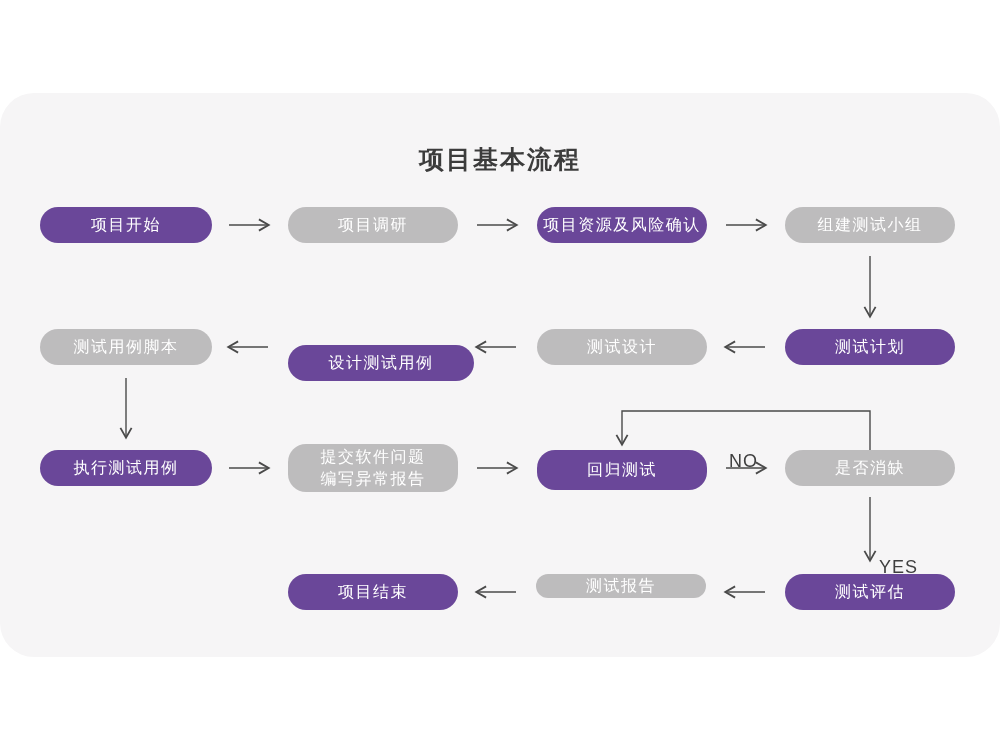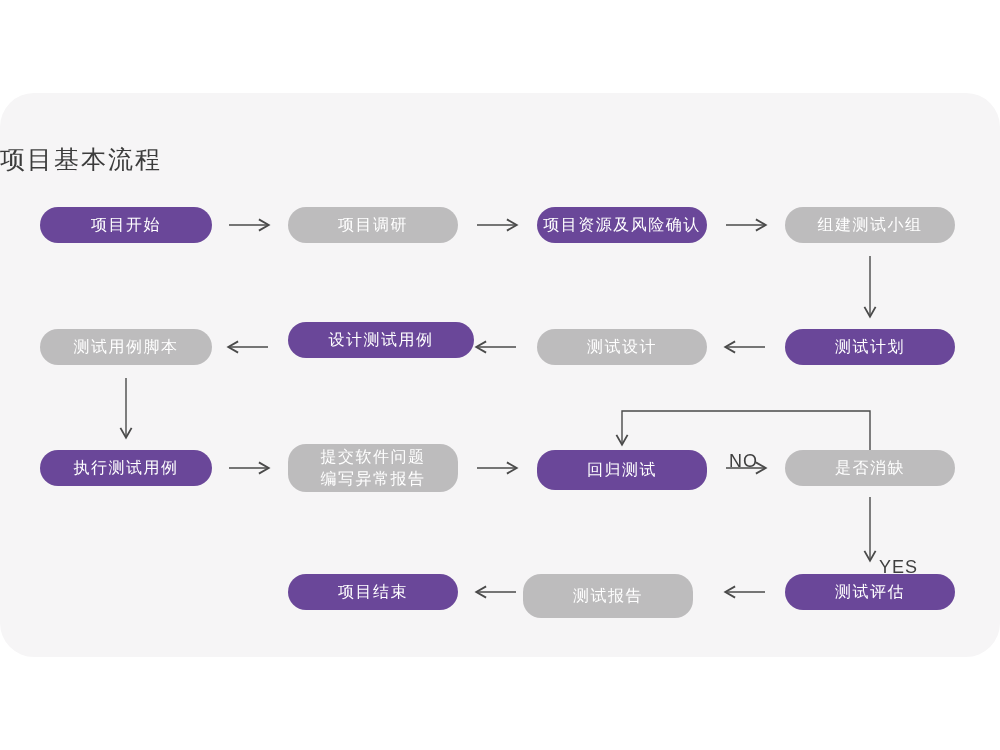--- a/index.html
+++ b/index.html
@@ -17,45 +17,45 @@
     font-family:"Liberation Sans","DejaVu Sans",sans-serif;
     position:relative;overflow:hidden;
   }
   .canvas{position:absolute;left:0;top:0;width:1000px;height:750px;}
   .card{
     position:absolute;left:0;top:93px;width:1000px;height:564px;
     background:var(--card-bg);border-radius:34px;
   }
   .title{
     position:absolute;left:0;top:143px;width:1000px;
-    text-align:left;font-size:25px;font-weight:400;
+    text-align:center;font-size:25px;font-weight:700;
     color:var(--title-color);letter-spacing:2px;
   }
   .node{
     position:absolute;display:flex;align-items:center;justify-content:center;
     color:var(--node-text);font-size:16px;letter-spacing:1.5px;
     border-radius:18px;white-space:pre-line;text-align:center;line-height:22px;
   }
   .node.purple{background:var(--purple);}
   .node.gray{background:var(--gray);}
   
   .p0 {left:40px; top:207px;width:172px;height:36px}
   .p1 {left:288px;top:207px;width:170px;height:36px}
   .p2 {left:537px;top:207px;width:170px;height:36px}
   .p3 {left:785px;top:207px;width:170px;height:36px}
   .p4 {left:785px;top:329px;width:170px;height:36px}
   .p5 {left:537px;top:329px;width:170px;height:36px}
-  .p6 {left:288px;top:322px;width:186px;height:36px}
+  .p6 {left:288px;top:345px;width:186px;height:36px}
   .p7 {left:40px; top:329px;width:172px;height:36px}
   .p8 {left:40px; top:450px;width:172px;height:36px}
   .p9 {left:288px;top:444px;width:170px;height:48px}
   .p10{left:537px;top:450px;width:170px;height:40px}
   .p11{left:785px;top:450px;width:170px;height:36px}
   .p12{left:785px;top:574px;width:170px;height:36px}
-  .p13{left:523px;top:574px;width:170px;height:44px}
+  .p13{left:536px;top:574px;width:170px;height:24px}
   .p14{left:288px;top:574px;width:170px;height:36px}
   svg.arrows{position:absolute;left:0;top:0;width:1000px;height:750px;pointer-events:none;}
   .arrow{fill:none;stroke:var(--arrow);stroke-width:1.4px;}
   .arrowhead{fill:none;stroke:var(--arrow);stroke-width:1.3px;}
   .decision-label{
     position:absolute;font-size:18px;color:#3f3f3f;letter-spacing:1px;margin-top:36px;
   }
   .no-label{left:729px;top:415px;}
   .yes-label{left:879px;top:521px;}
 </style>

